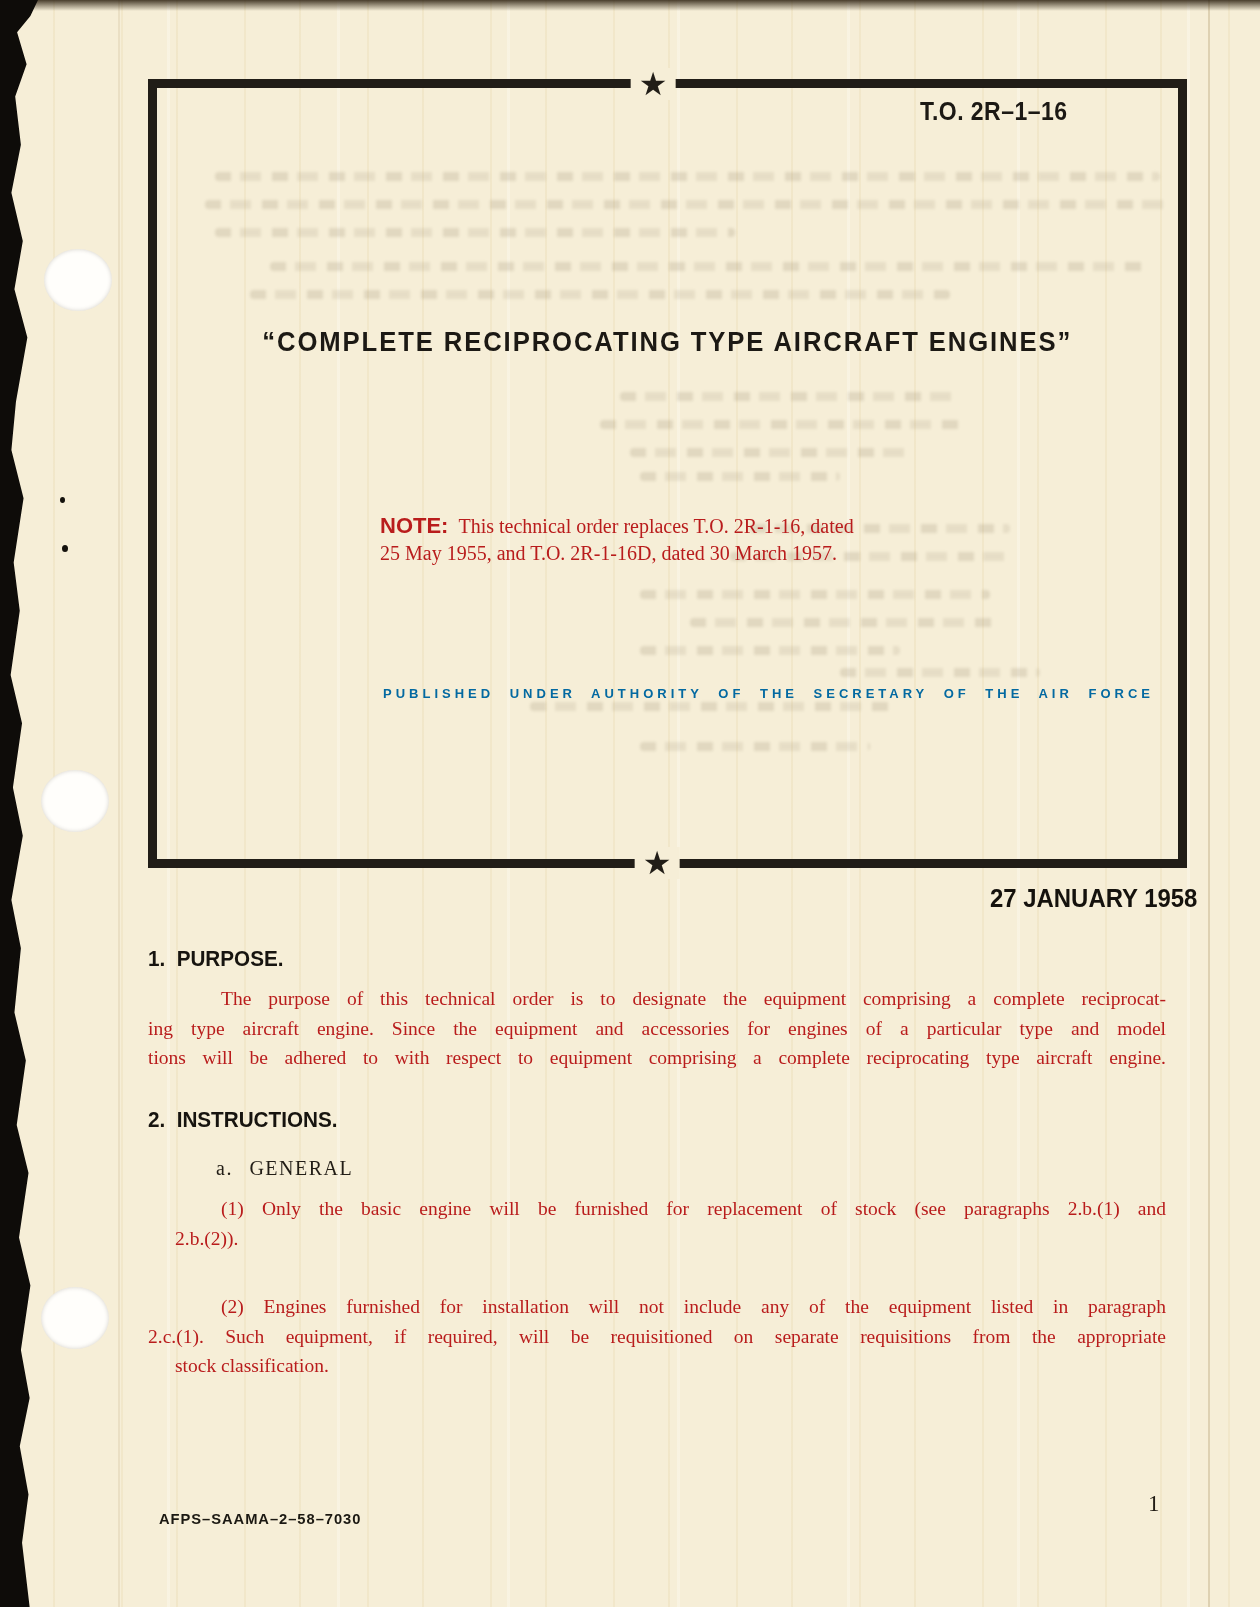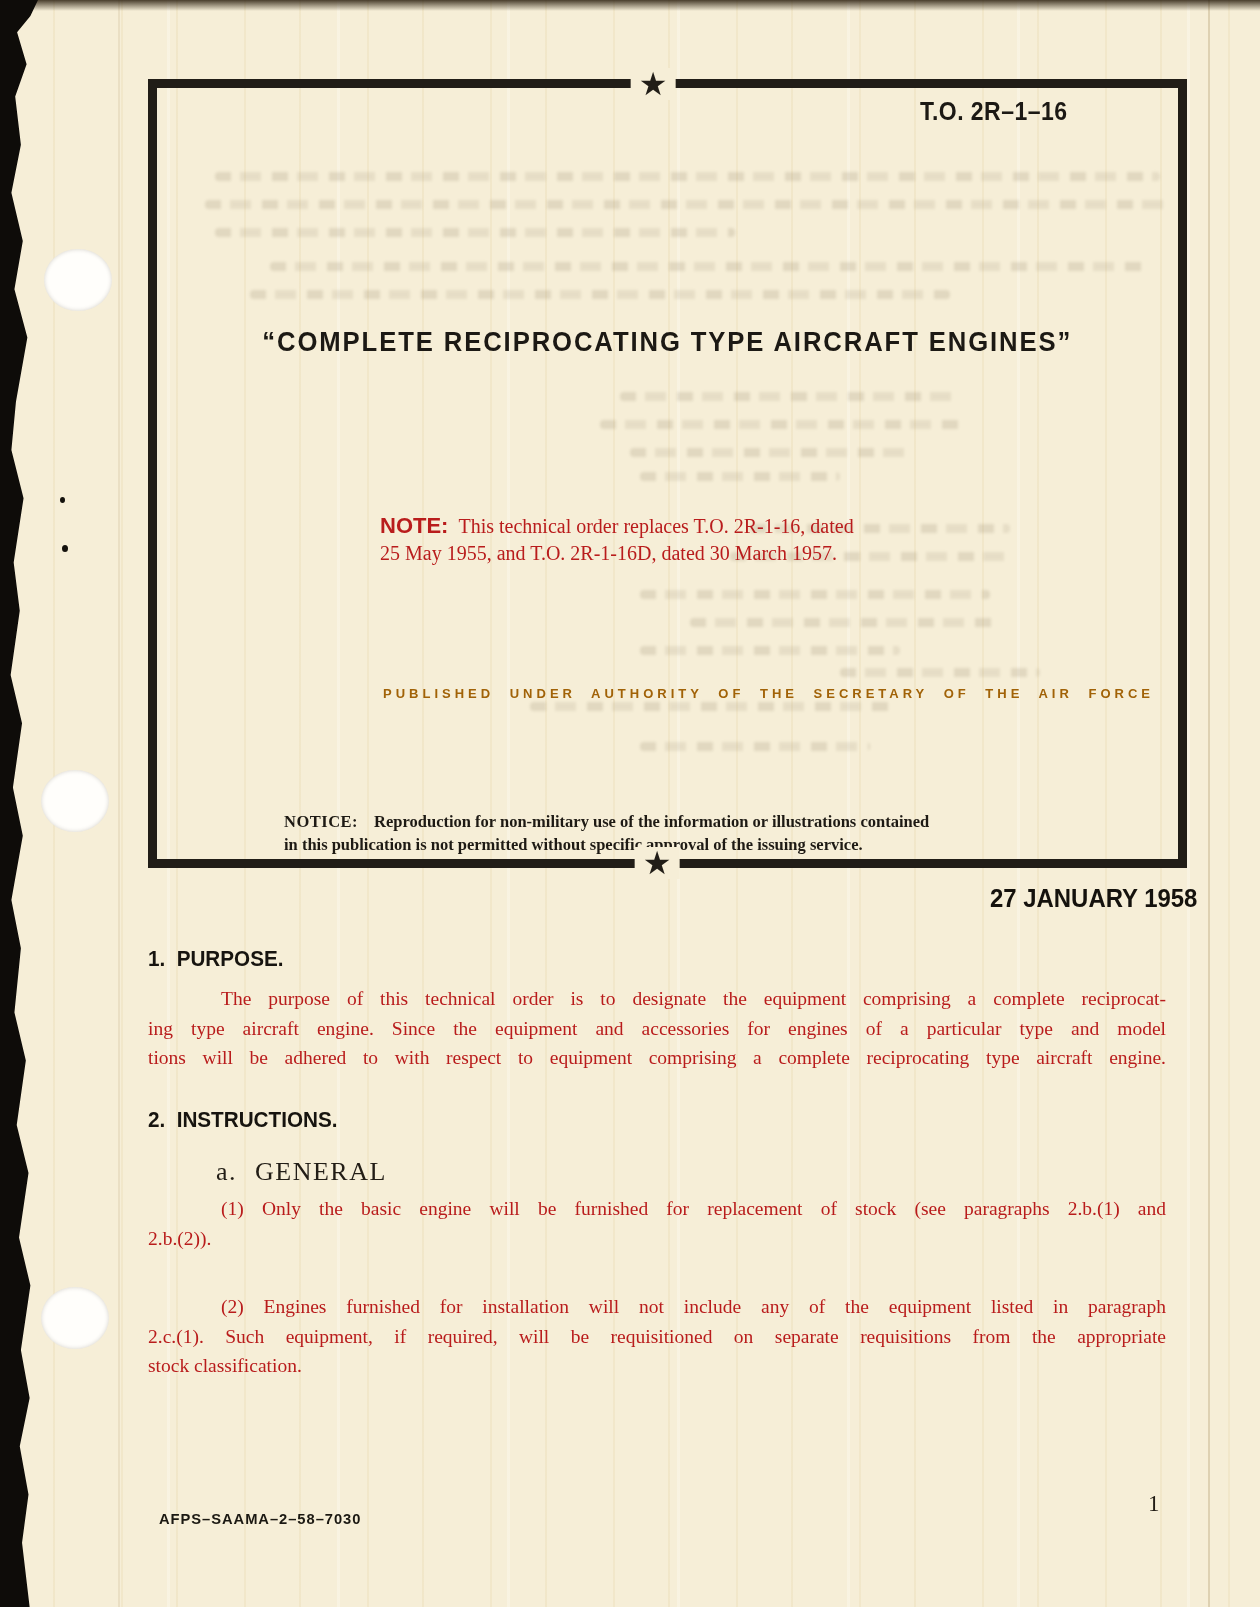--- a/index.html
+++ b/index.html
@@ -38,35 +38,35 @@
     font-family:"Liberation Sans",sans-serif;font-weight:bold;font-size:25px;
     letter-spacing:.5px;transform:scaleX(.92);transform-origin:left;color:#1c1914;}
   .title{position:absolute;left:148px;top:318px;width:1039px;text-align:center;
     font-family:"Liberation Sans",sans-serif;font-weight:bold;color:#1c1914;}
   .title .t1{font-size:27px;letter-spacing:3px;display:inline-block;transform:scaleX(.95);}
   .title .t2{font-size:27px;letter-spacing:2px;display:inline-block;transform:scaleX(.95);margin-top:9px;}
   .note{position:absolute;left:380px;top:512px;width:548px;font-size:20px;line-height:27px;color:#b91c1c;}
   .note-label{font-family:"Liberation Sans",sans-serif;font-weight:bold;font-size:22px;margin-right:10px;}
   .authority{position:absolute;left:383px;top:686px;
     font-family:"Liberation Sans",sans-serif;font-weight:bold;font-size:13px;
-    letter-spacing:4px;word-spacing:8px;color:#a16207;}
+    letter-spacing:4px;word-spacing:8px;color:#0369a1;}
   .notice{position:absolute;left:284px;top:810px;width:726px;
     font-weight:bold;font-size:16.5px;line-height:23px;color:#1e1a14;}
   .notice-label{margin-right:16px;letter-spacing:.5px;}
   .date{position:absolute;left:990px;top:883px;
     font-family:"Liberation Sans",sans-serif;font-weight:bold;font-size:26px;
     transform:scaleX(.92);transform-origin:left;color:#15120d;}
   .s-heading{position:absolute;left:148px;
     font-family:"Liberation Sans",sans-serif;font-weight:bold;font-size:22px;
     word-spacing:6px;transform:scaleX(.94);transform-origin:left;color:#17140f;}
-  .sub-heading{position:absolute;left:216px;top:1157px;font-size:26px;
+  .sub-heading{position:absolute;left:216px;top:1157px;font-size:20px;
     word-spacing:10px;letter-spacing:1.5px;color:#221d16;}
   .body-block{position:absolute;left:148px;width:1018px;font-size:19.5px;line-height:29.5px;color:#b91c1c;}
   .line{text-align:justify;text-align-last:justify;}
-  .line.last{text-align:left;text-align-last:left;}
+  .line.last{text-align:left;text-align-last:left;margin-left:27px;}
   .line.indent{text-indent:73px;}
   .print-code{position:absolute;left:159px;top:1510px;
     font-family:"Liberation Sans",sans-serif;font-weight:bold;font-size:15.5px;
     letter-spacing:1px;transform:scaleX(.95);transform-origin:left;color:#1b1812;}
   .page-num{position:absolute;left:1148px;top:1491px;font-size:23px;color:#221d16;}
   
   .ghost{position:absolute;height:9px;filter:blur(1.6px);opacity:.30;border-radius:4px;
     background:repeating-linear-gradient(90deg,rgba(120,104,74,.55) 0 16px,rgba(120,104,74,0) 16px 25px,rgba(120,104,74,.40) 25px 46px,rgba(120,104,74,0) 46px 57px);}
 </style>
 </head>
@@ -114,24 +114,20 @@
     <div><span class="t2">“COMPLETE RECIPROCATING TYPE AIRCRAFT ENGINES”</span></div>
   </div>
 
   <div class="note">
     <span class="note-label">NOTE:</span><span>This technical order replaces T.O. 2R-1-16, dated</span>
     <div>25 May 1955, and T.O. 2R-1-16D, dated 30 March 1957.</div>
   </div>
 
   <div class="authority">PUBLISHED UNDER AUTHORITY OF THE SECRETARY OF THE AIR FORCE</div>
 
-  <div class="notice">
-    <div><span class="notice-label">NOTICE:</span><span>Reproduction for non-military use of the information or illustrations contained</span></div>
-    <div>in this publication is not permitted without specific approval of the issuing service.</div>
-  </div>
 
   <div class="date">27 JANUARY 1958</div>
 
   <div class="s-heading" style="top:946px">1.  PURPOSE.</div>
 
   <div class="body-block" style="top:984px">
     <div class="line indent">The purpose of this technical order is to designate the equipment comprising a complete reciprocat-</div>
     <div class="line">ing type aircraft engine.  Since the equipment and accessories for engines of a particular type and model</div>
     <div class="line">tions will be adhered to with respect to equipment comprising a complete reciprocating type aircraft engine.</div>
   </div>

